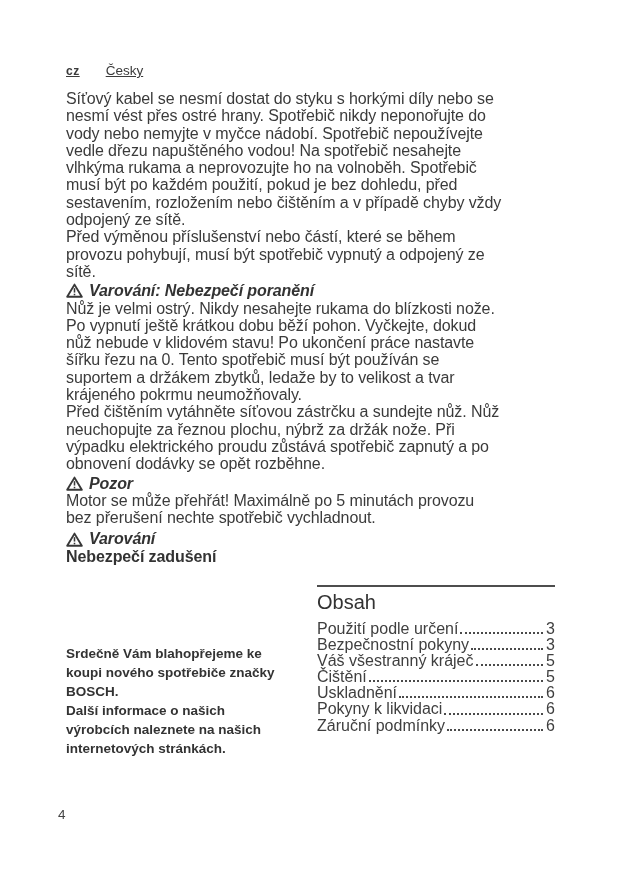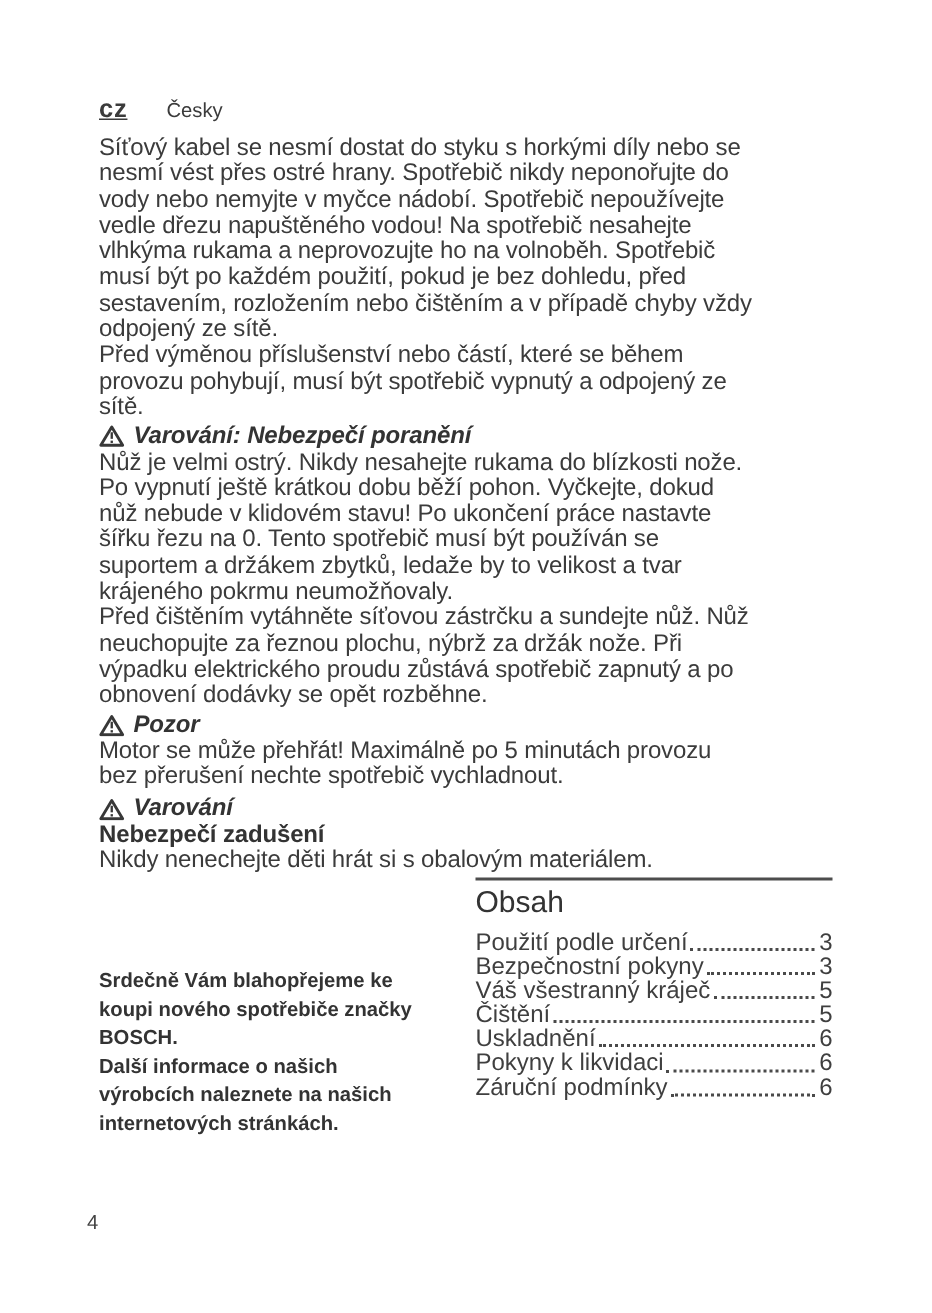--- a/index.html
+++ b/index.html
@@ -8,22 +8,22 @@
     background:#ffffff;
     font-family:"Liberation Sans", sans-serif;
     color:#3b3b3b;
     position:relative;
     overflow:hidden;
   }
   .page{position:absolute;inset:0;}
 
   
   .lang-row{position:absolute;top:63px;left:66px;font-size:13px;}
-  .lang-code{font-weight:bold;letter-spacing:0.5px;font-size:17px;text-decoration:underline;}
-  .lang-name{margin-left:26px;font-size:13.5px;}
+  .lang-code{font-weight:bold;letter-spacing:0.5px;font-size:12px;text-decoration:underline;}
+  .lang-name{margin-left:26px;font-size:13.5px;text-decoration:underline;}
 
   
   .main-text{
     position:absolute;top:90px;left:66px;width:500px;
     font-size:16px;line-height:17.3px;letter-spacing:-0.1px;
   }
   .main-text p{margin:0;white-space:pre-line;}
   .warn-heading{
     display:flex;align-items:center;gap:6px;
     font-weight:bold;margin-top:2px;color:#333;font-style:italic;
@@ -114,21 +114,20 @@
         <svg width="17" height="15" viewBox="0 0 24 21">
           <path d="M12 2.2 L22.3 19.4 H1.7 Z" fill="none" stroke="#383838" stroke-width="2.7" stroke-linejoin="round"></path>
           <rect x="10.9" y="7.2" width="2.2" height="6.2" fill="#383838"></rect>
           <rect x="10.9" y="15.1" width="2.2" height="2.2" fill="#383838"></rect>
         </svg>
       </span>
       <span>Varování</span>
     </div>
     <div class="bold-line">Nebezpečí zadušení</div>
 
-    <p>Nikdy nenechejte děti hrát si s obalovým materiálem.</p>
   </div>
 
   <div class="footer-left">Srdečně Vám blahopřejeme ke
 koupi nového spotřebiče značky
 BOSCH.
 Další informace o našich
 výrobcích naleznete na našich
 internetových stránkách.</div>
 
   <div class="toc">

